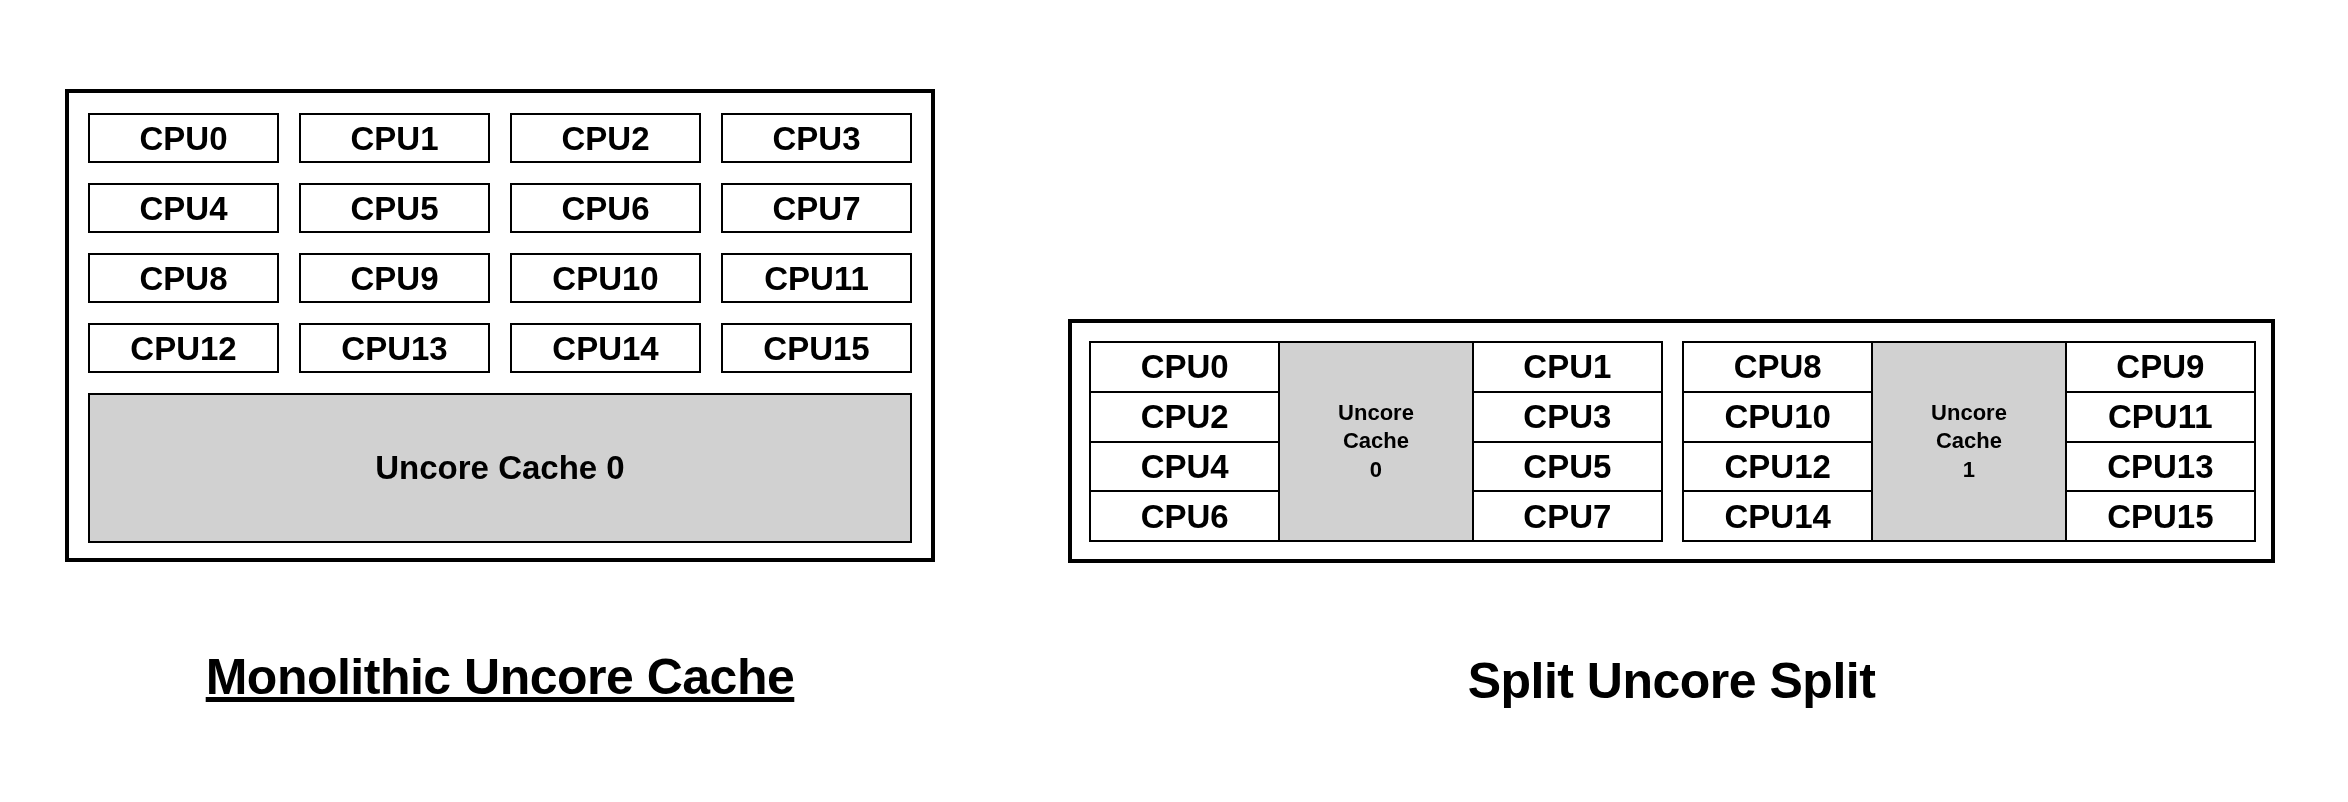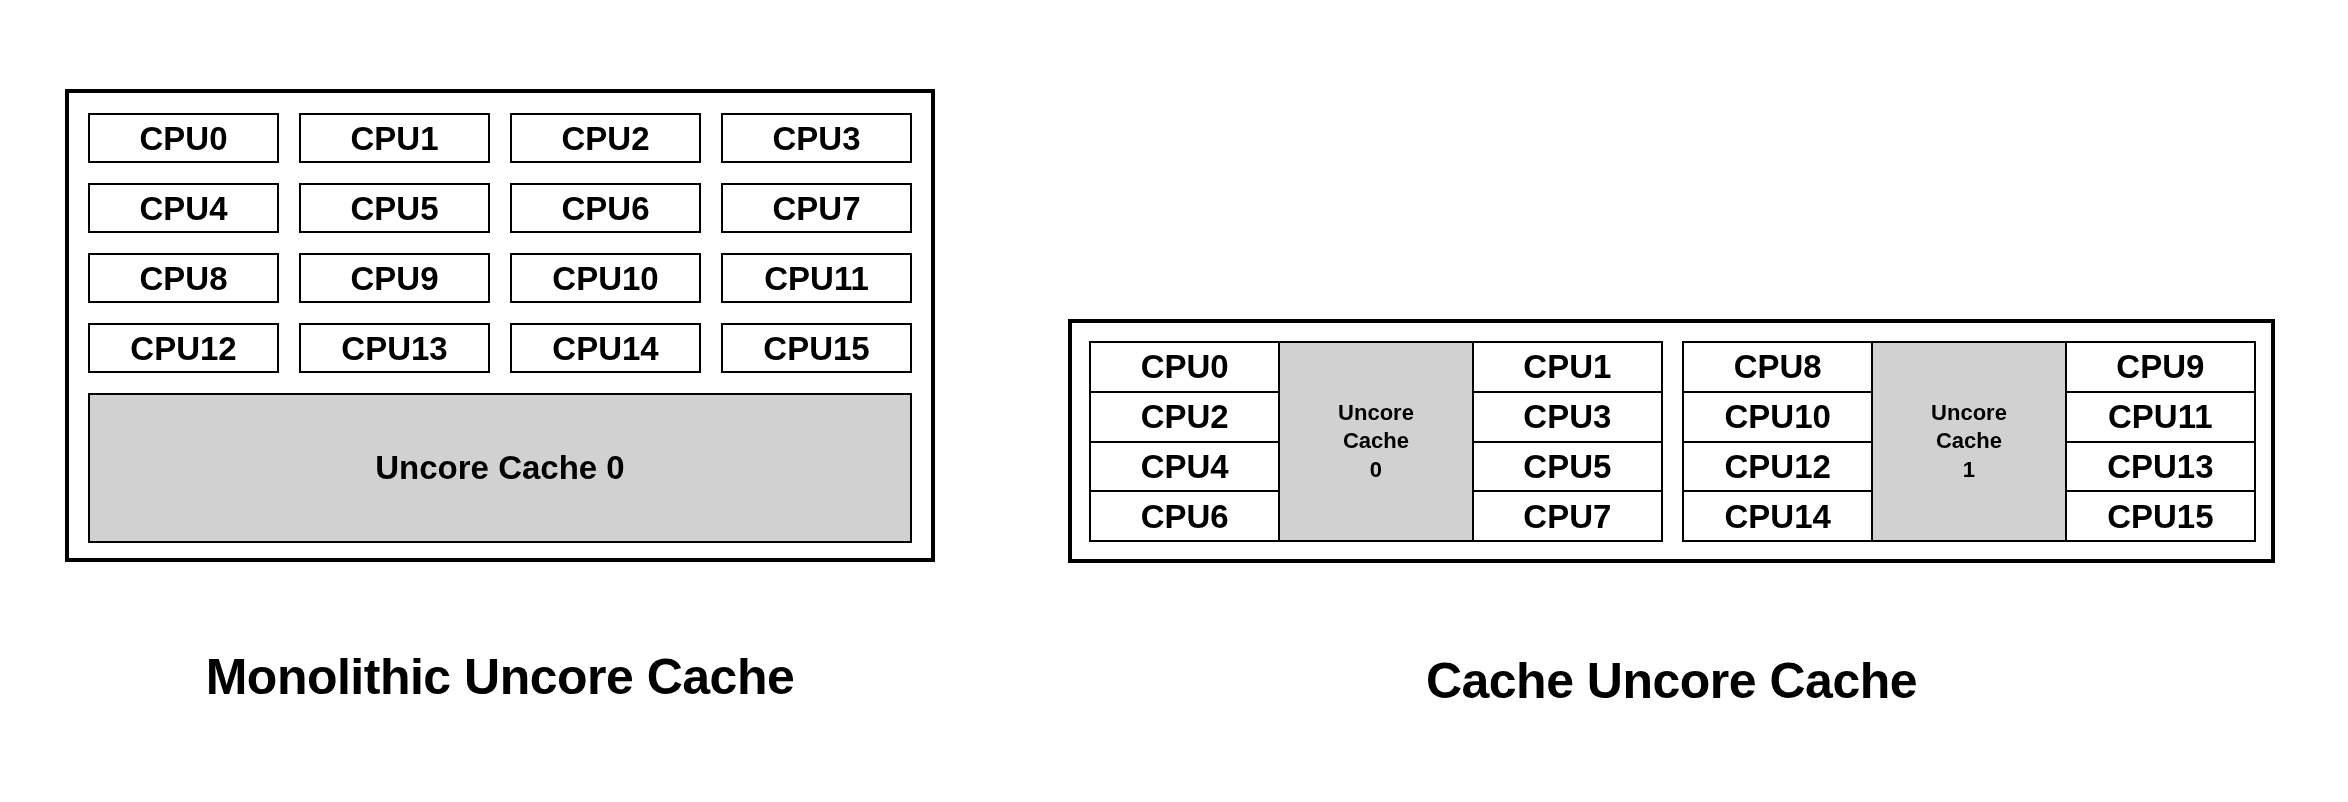--- a/index.html
+++ b/index.html
@@ -68,21 +68,21 @@
     display:flex;align-items:center;justify-content:center;
     text-align:center;font-size:22px;line-height:1.3;
     white-space:pre-line;
   }
 
   
   .caption{
     position:absolute;text-align:center;
     font-size:50px;line-height:1.1;letter-spacing:-0.5px;
   }
-  .mono-caption{left:65px;width:870px;top:650px;}
+  .mono-caption{left:65px;width:870px;top:650px;text-decoration:underline;}
   .split-caption{left:1068px;width:1207px;top:654px;}
 </style>
 </head>
 <body>
 
 <section class="mono-box">
   <div class="cpu-grid">
     <div class="cpu">CPU0</div>
     <div class="cpu">CPU1</div>
     <div class="cpu">CPU2</div>
@@ -136,13 +136,13 @@
 1</div>
     <div class="split-col">
       <div class="cell">CPU9</div>
       <div class="cell">CPU11</div>
       <div class="cell">CPU13</div>
       <div class="cell">CPU15</div>
     </div>
   </div>
 
 </section>
-<div class="caption split-caption">Cache Uncore Cache</div>
+<div class="caption split-caption">Split Uncore Split</div>
 
 </body></html>

